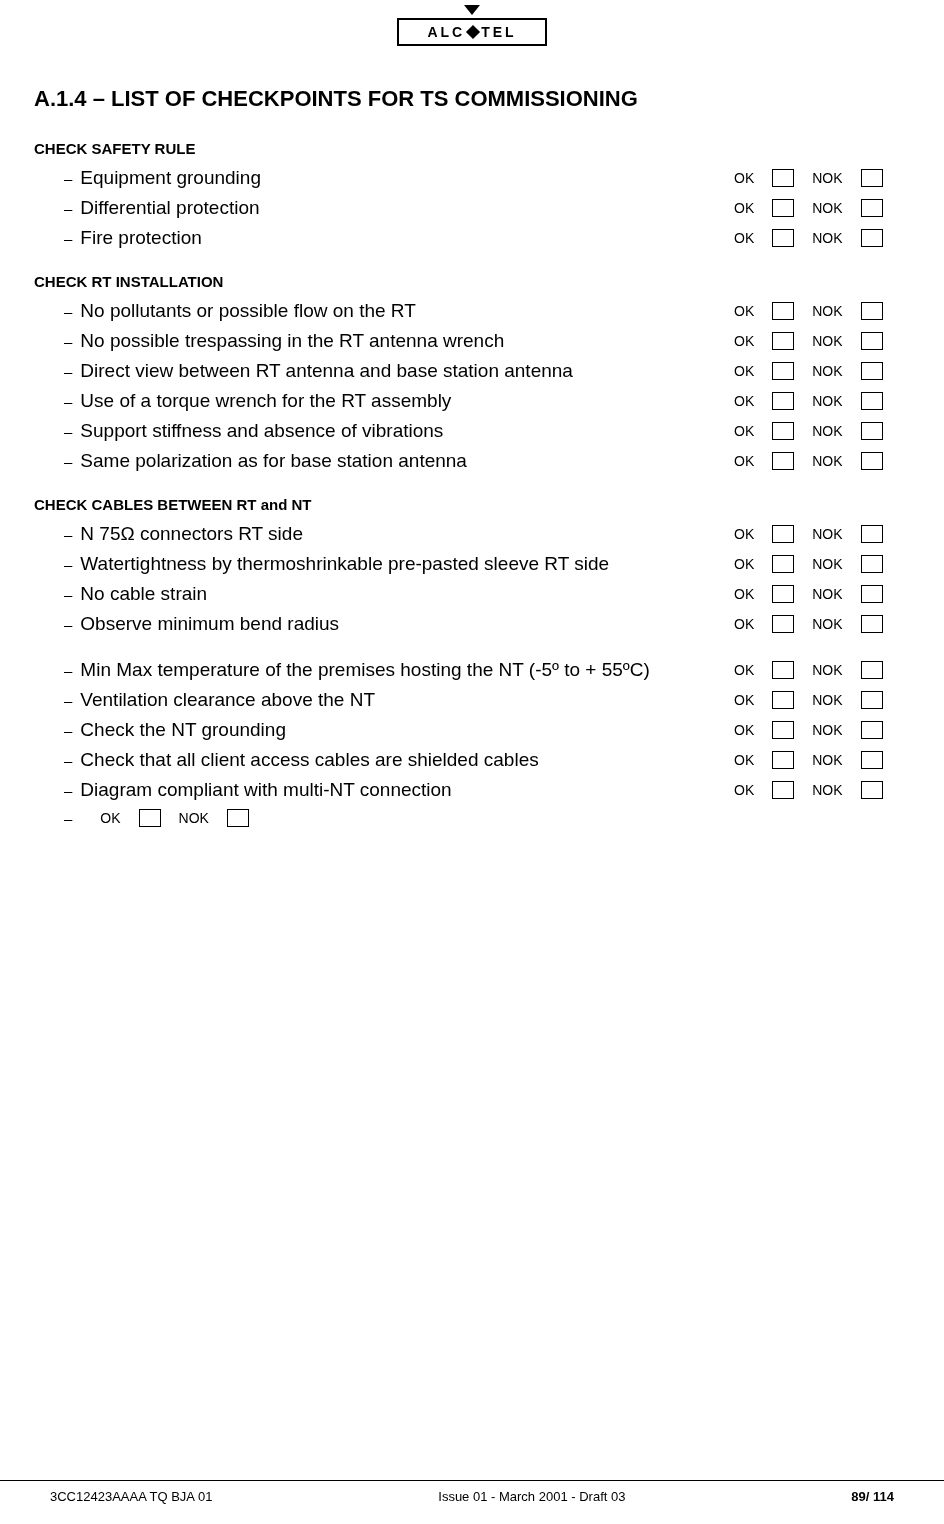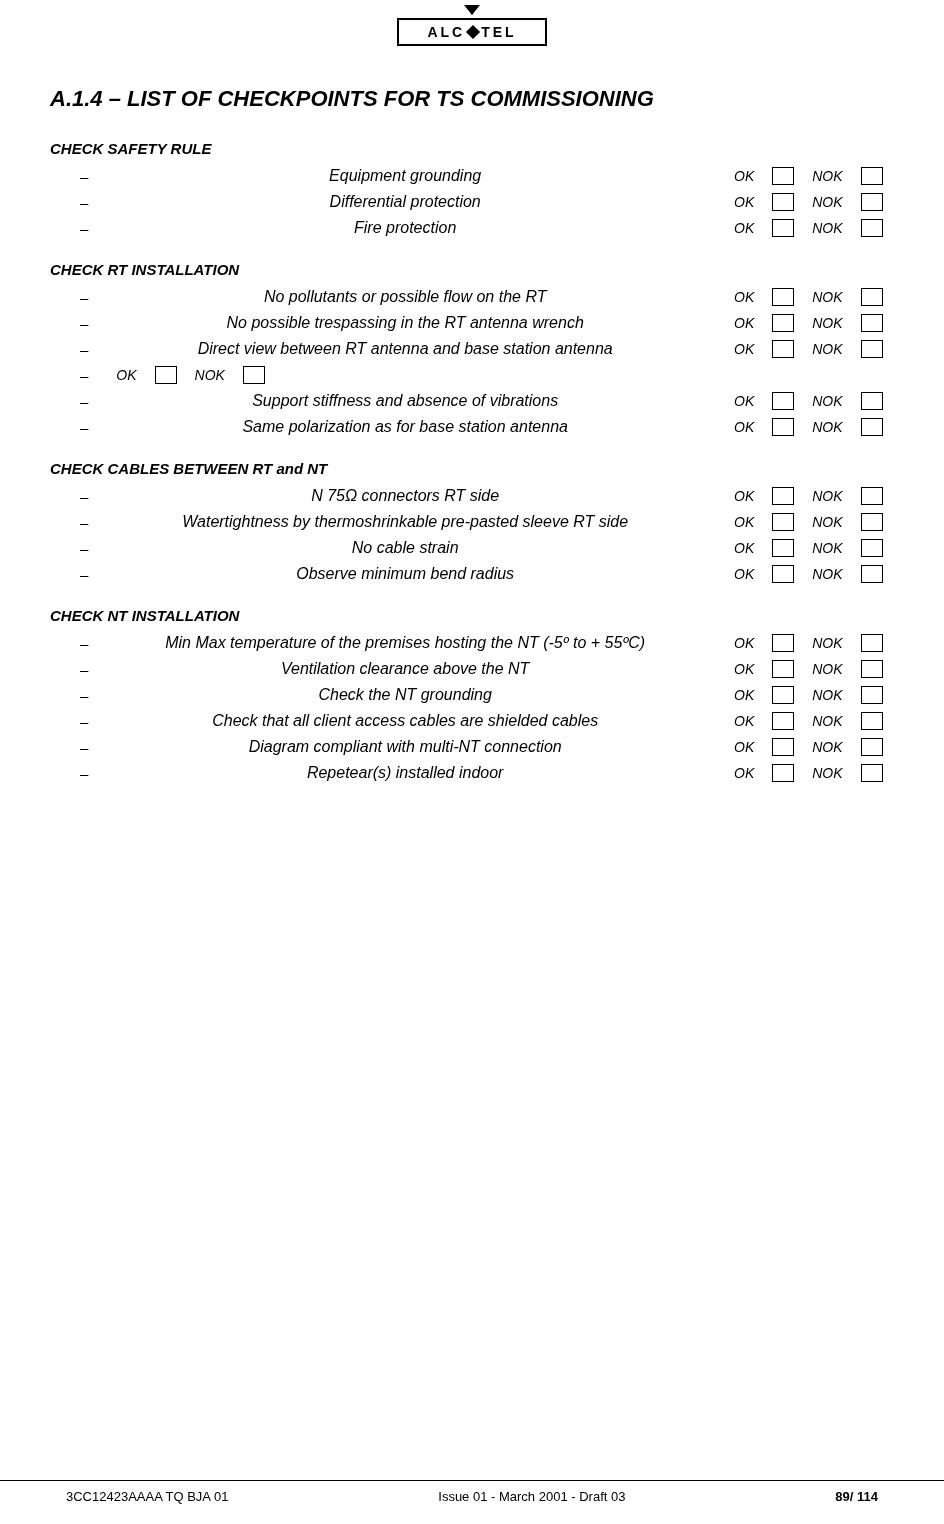--- a/index.html
+++ b/index.html
@@ -51,22 +51,21 @@
       left: 50%;
       transform: translateX(-50%);
       width: 0;
       height: 0;
       border-left: 8px solid transparent;
       border-right: 8px solid transparent;
       border-top: 10px solid #000;
     }
 
     .page-content {
-      padding: 20px 50px 60px 50px;
-      font-style: italic;
+      padding: 20px 50px 60px 34px;
     }
 
     .page-title {
       font-size: 22px;
       font-weight: bold;
       margin-bottom: 28px;
       margin-top: 10px;
     }
 
     .section-title {
@@ -87,22 +86,21 @@
       padding-left: 30px;
     }
 
     .dash {
       margin-right: 8px;
       flex-shrink: 0;
     }
 
     .item-text {
       flex: 1;
-      font-size: 16px;
-      text-align: center;
+      font-size: 19px;
     }
 
     .ok-nok {
       display: flex;
       align-items: center;
       gap: 18px;
       margin-left: 20px;
       flex-shrink: 0;
       min-width: 160px;
     }
@@ -120,21 +118,21 @@
       background: #fff;
     }
 
     .footer {
       position: absolute;
       bottom: 20px;
       left: 0;
       right: 0;
       display: flex;
       justify-content: space-between;
-      padding: 0 66px;
+      padding: 0 50px;
       font-size: 13px;
       border-top: 1px solid #000;
       padding-top: 8px;
     }
 
     .footer-left { font-weight: normal; }
     .footer-center { text-align: right; }
     .footer-right { font-weight: bold; }
   </style>
 </head>
@@ -215,20 +213,21 @@
           <span class="item-text">Direct view between RT antenna and base station antenna</span>
           <div class="ok-nok">
             <span class="ok-label">OK</span>
             <span class="checkbox"></span>
             <span class="nok-label">NOK</span>
             <span class="checkbox"></span>
           </div>
         </div>
         <div class="checklist-item">
           <span class="dash">–</span>
+          <span class="item-text">Use of a torque wrench for the RT assembly</span>
           <div class="ok-nok">
             <span class="ok-label">OK</span>
             <span class="checkbox"></span>
             <span class="nok-label">NOK</span>
             <span class="checkbox"></span>
           </div>
         </div>
         <div class="checklist-item">
           <span class="dash">–</span>
           <span class="item-text">Support stiffness and absence of vibrations</span>
@@ -287,21 +286,20 @@
           <span class="item-text">Observe minimum bend radius</span>
           <div class="ok-nok">
             <span class="ok-label">OK</span>
             <span class="checkbox"></span>
             <span class="nok-label">NOK</span>
             <span class="checkbox"></span>
           </div>
         </div>
       </div>
       <div class="checklist" style="margin-top: 24px;">
-        <div class="section-title">CHECK NT INSTALLATION</div>
         <div class="checklist-item">
           <span class="dash">–</span>
           <span class="item-text">Min Max temperature of the premises hosting the NT (-5º to + 55ºC)</span>
           <div class="ok-nok">
             <span class="ok-label">OK</span>
             <span class="checkbox"></span>
             <span class="nok-label">NOK</span>
             <span class="checkbox"></span>
           </div>
         </div>
@@ -340,21 +338,20 @@
           <span class="item-text">Diagram compliant with multi-NT connection</span>
           <div class="ok-nok">
             <span class="ok-label">OK</span>
             <span class="checkbox"></span>
             <span class="nok-label">NOK</span>
             <span class="checkbox"></span>
           </div>
         </div>
         <div class="checklist-item">
           <span class="dash">–</span>
-          <span class="item-text">Repetear(s) installed indoor</span>
           <div class="ok-nok">
             <span class="ok-label">OK</span>
             <span class="checkbox"></span>
             <span class="nok-label">NOK</span>
             <span class="checkbox"></span>
           </div>
         </div>
       </div>
     </div>
 </div>

